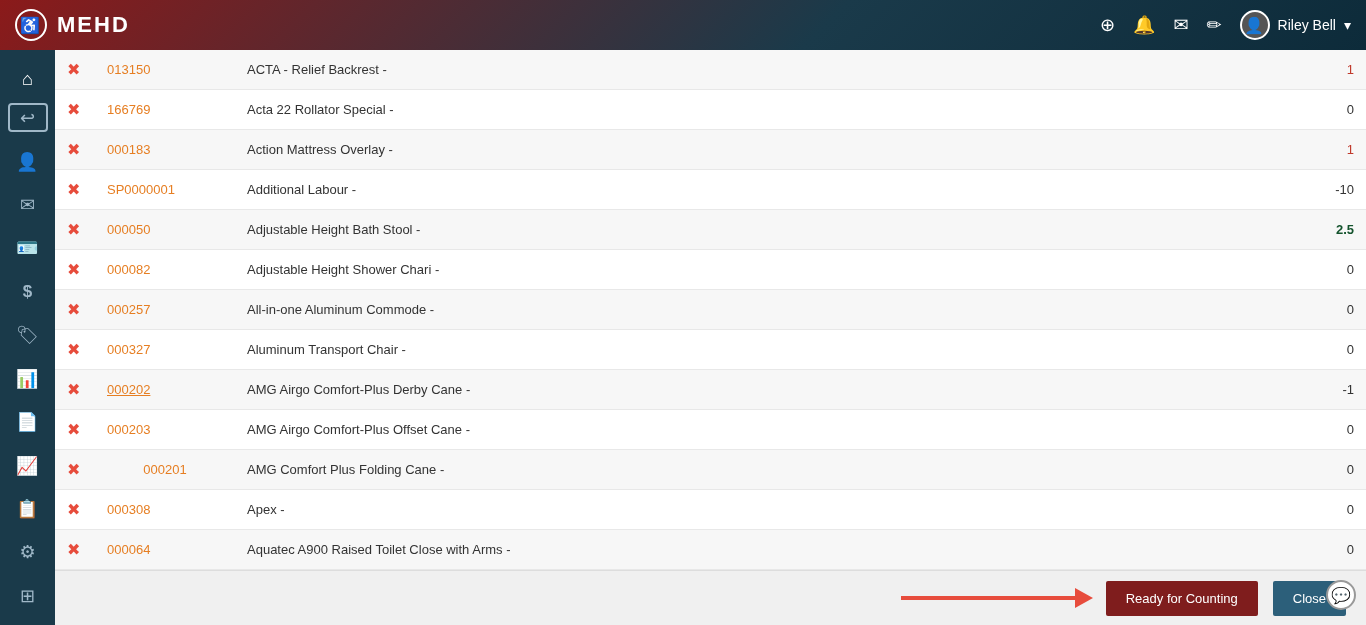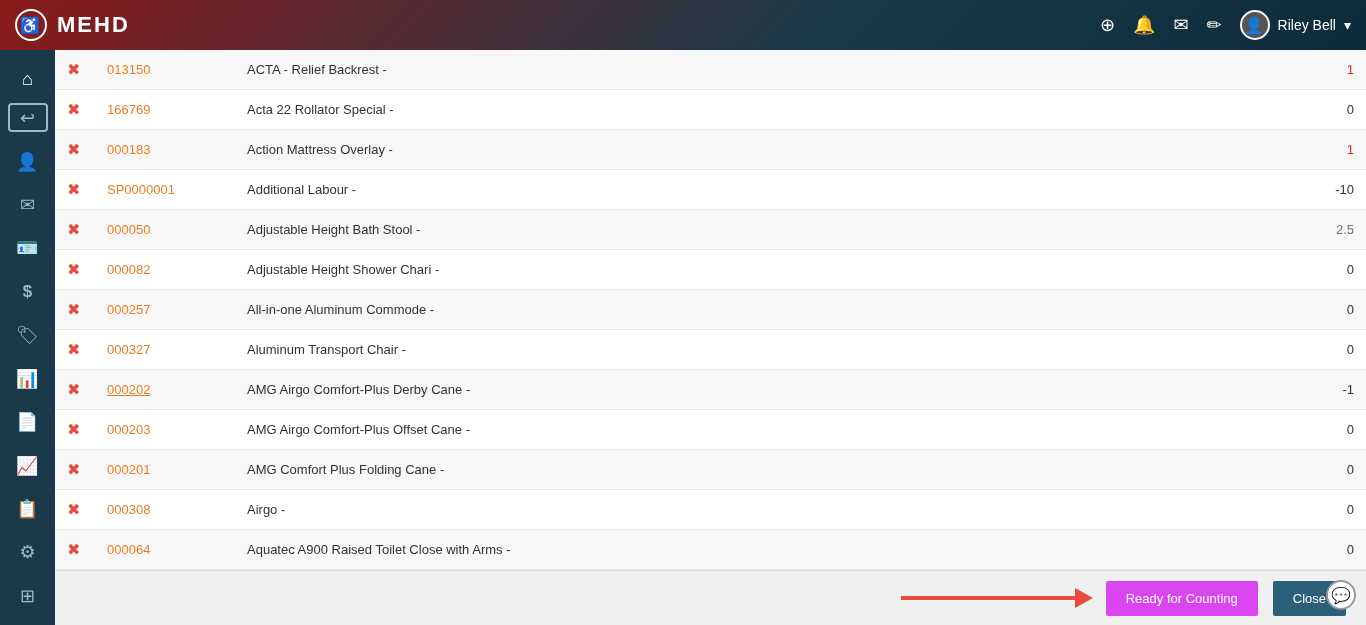--- a/index.html
+++ b/index.html
@@ -172,21 +172,21 @@
     .arrow-shaft::after {
       content: '';
       position: absolute;
       right: -12px;
       top: -8px;
       border-left: 18px solid #e74c3c;
       border-top: 10px solid transparent;
       border-bottom: 10px solid transparent;
     }
     .btn-ready {
-      background: #d946ef;
+      background: #7f1d1d;
       color: white;
       border: none;
       padding: 10px 20px;
       font-size: 13px;
       cursor: pointer;
       border-radius: 2px;
     }
     .btn-close {
       background: #2c5f7a;
       color: white;
@@ -304,21 +304,21 @@
     <td class="td-code" style="color:#e67e22;">SP0000001</td>
     <td class="td-name">Additional Labour -</td>
     <td class="td-value" style="color:#333;">-10</td>
   </tr>
             <tr>
     <td class="td-icon">
       <span class="remove-btn" title="Remove">✖</span>
     </td>
     <td class="td-code" style="color:#e67e22;">000050</td>
     <td class="td-name">Adjustable Height Bath Stool -</td>
-    <td class="td-value" style="color:#737373;">2.5</td>
+    <td class="td-value" style="color:#14532d;font-weight:bold;">2.5</td>
   </tr>
             <tr>
     <td class="td-icon">
       <span class="remove-btn" title="Remove">✖</span>
     </td>
     <td class="td-code" style="color:#e67e22;">000082</td>
     <td class="td-name">Adjustable Height Shower Chari -</td>
     <td class="td-value" style="color:#333;">0</td>
   </tr>
             <tr>
@@ -350,30 +350,30 @@
       <span class="remove-btn" title="Remove">✖</span>
     </td>
     <td class="td-code" style="color:#e67e22;">000203</td>
     <td class="td-name">AMG Airgo Comfort-Plus Offset Cane -</td>
     <td class="td-value" style="color:#333;">0</td>
   </tr>
             <tr>
     <td class="td-icon">
       <span class="remove-btn" title="Remove">✖</span>
     </td>
-    <td class="td-code" style="color:#e67e22;">000201</td>
+    <td class="td-code" style="color:#e67e22;text-align:center;">000201</td>
     <td class="td-name">AMG Comfort Plus Folding Cane -</td>
     <td class="td-value" style="color:#333;">0</td>
   </tr>
             <tr>
     <td class="td-icon">
       <span class="remove-btn" title="Remove">✖</span>
     </td>
     <td class="td-code" style="color:#e67e22;">000308</td>
-    <td class="td-name">Airgo -</td>
+    <td class="td-name">Apex -</td>
     <td class="td-value" style="color:#333;">0</td>
   </tr>
             <tr>
     <td class="td-icon">
       <span class="remove-btn" title="Remove">✖</span>
     </td>
     <td class="td-code" style="color:#e67e22;">000064</td>
     <td class="td-name">Aquatec A900 Raised Toilet Close with Arms -</td>
     <td class="td-value" style="color:#333;">0</td>
   </tr>

